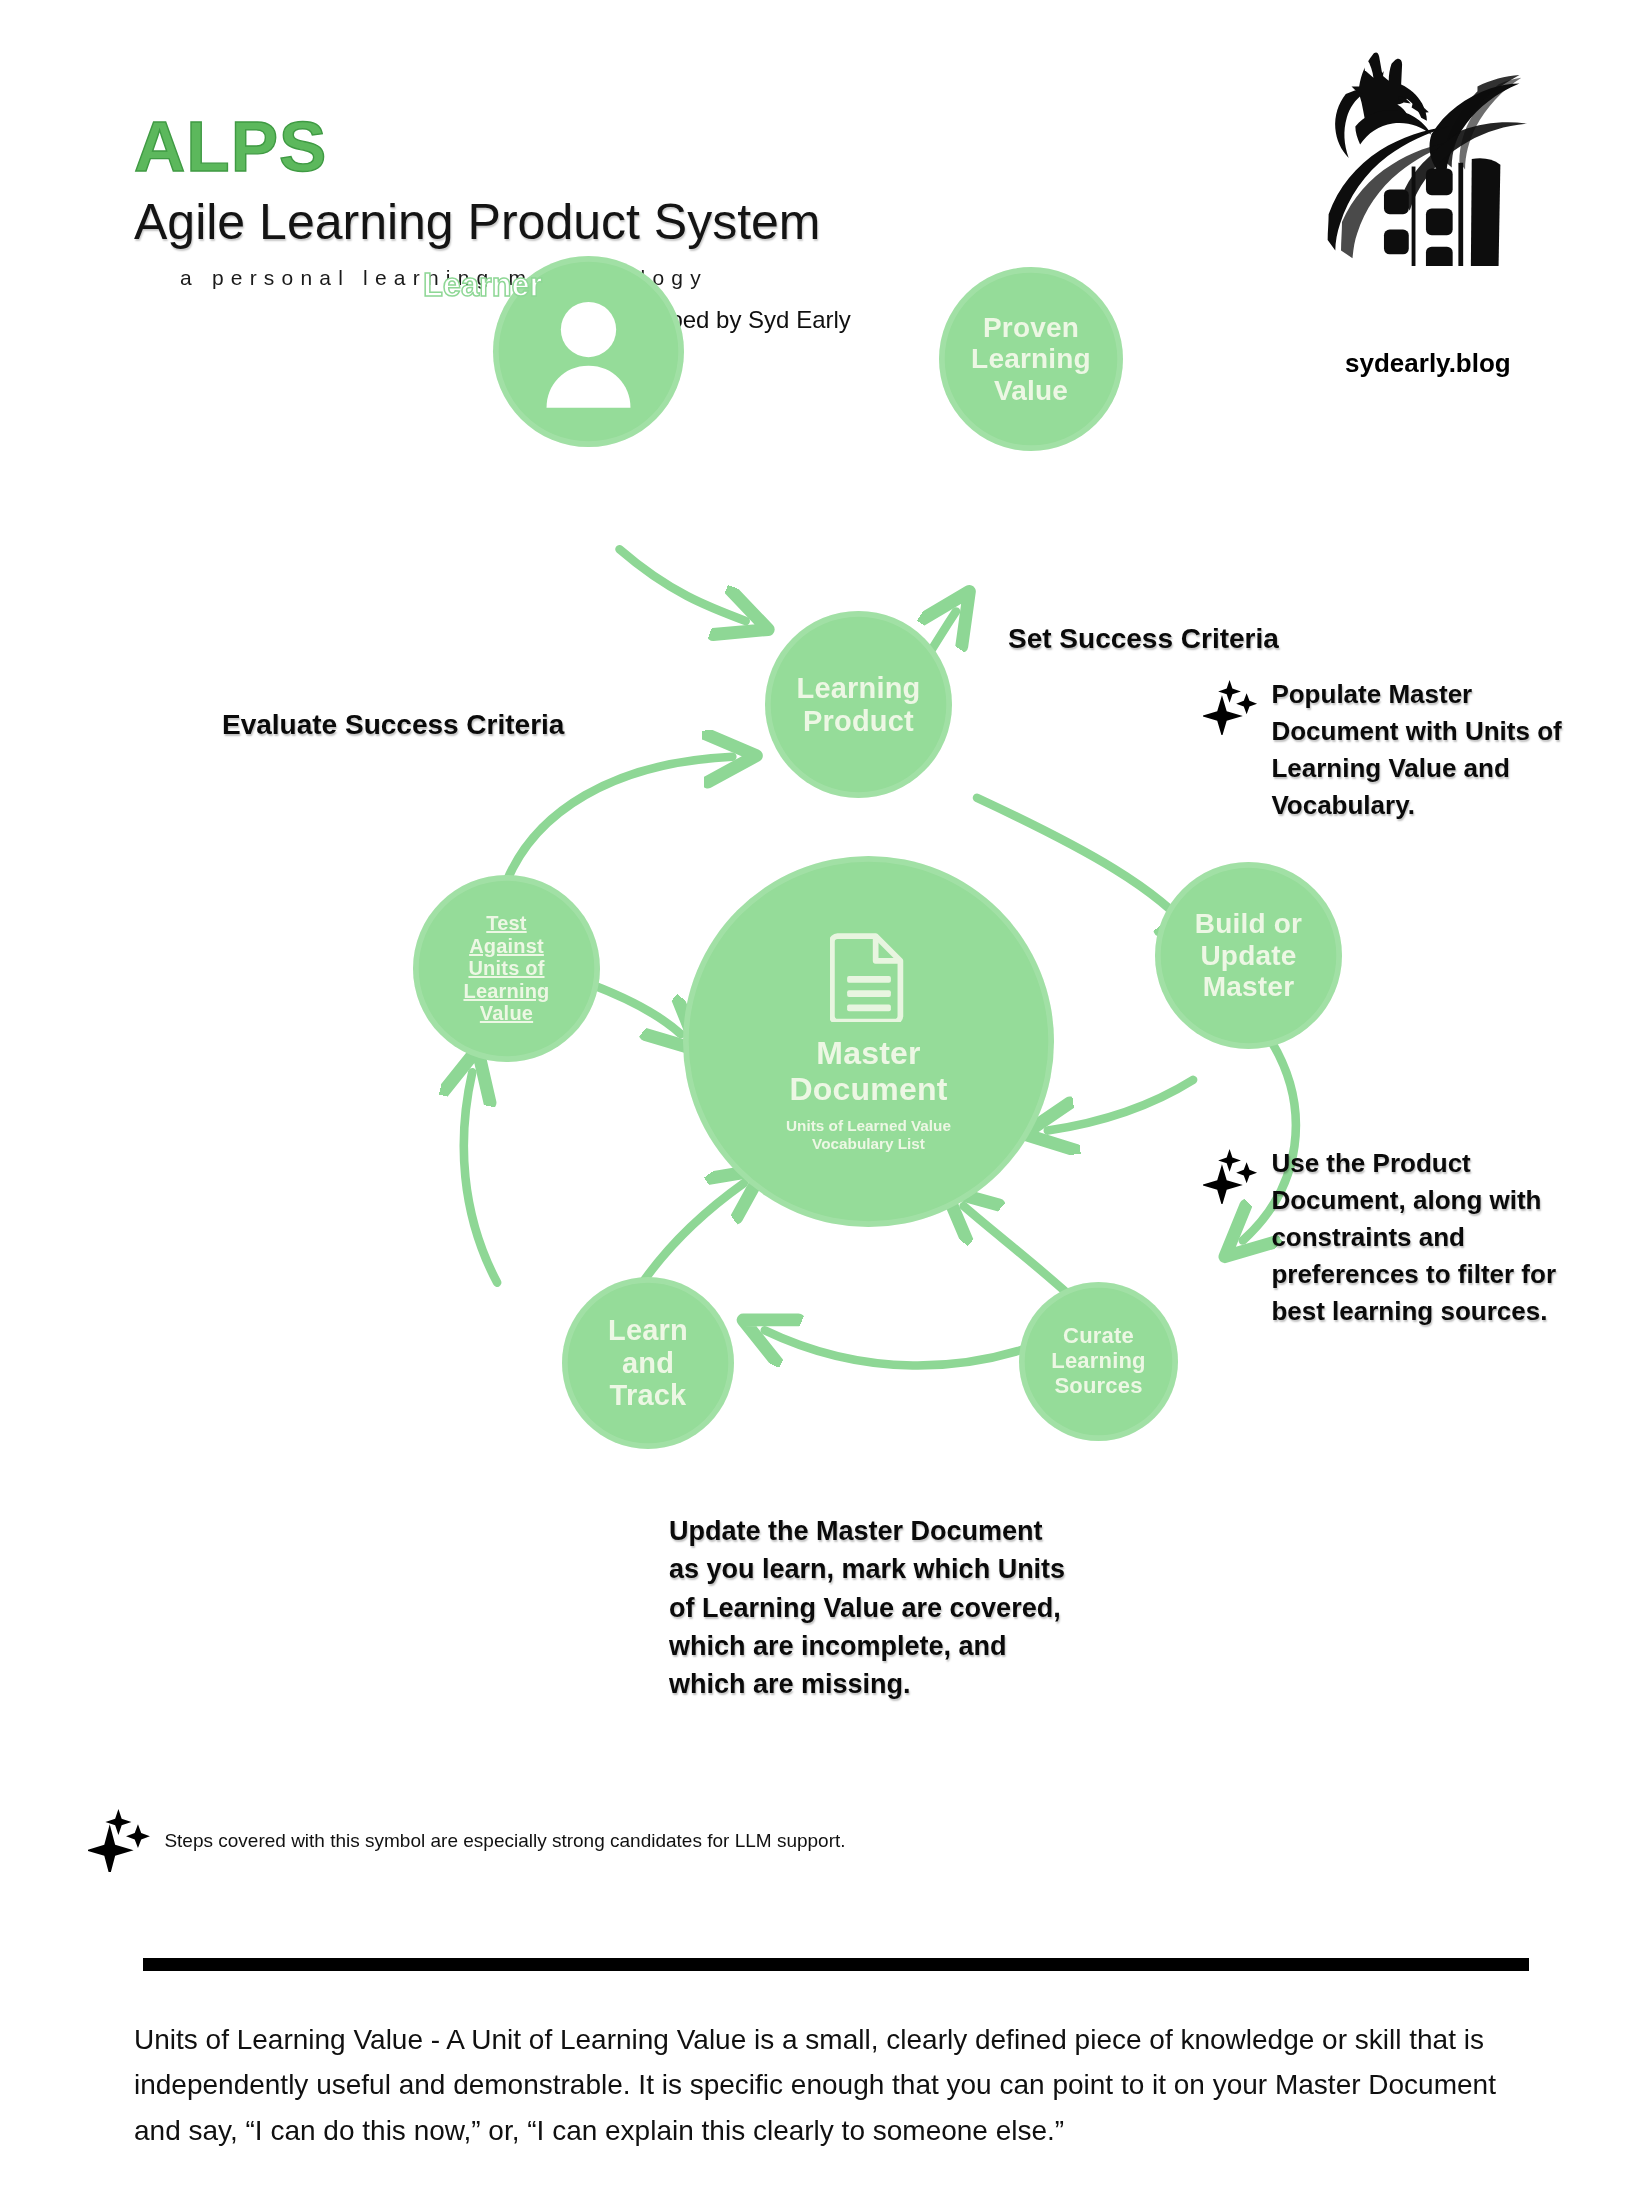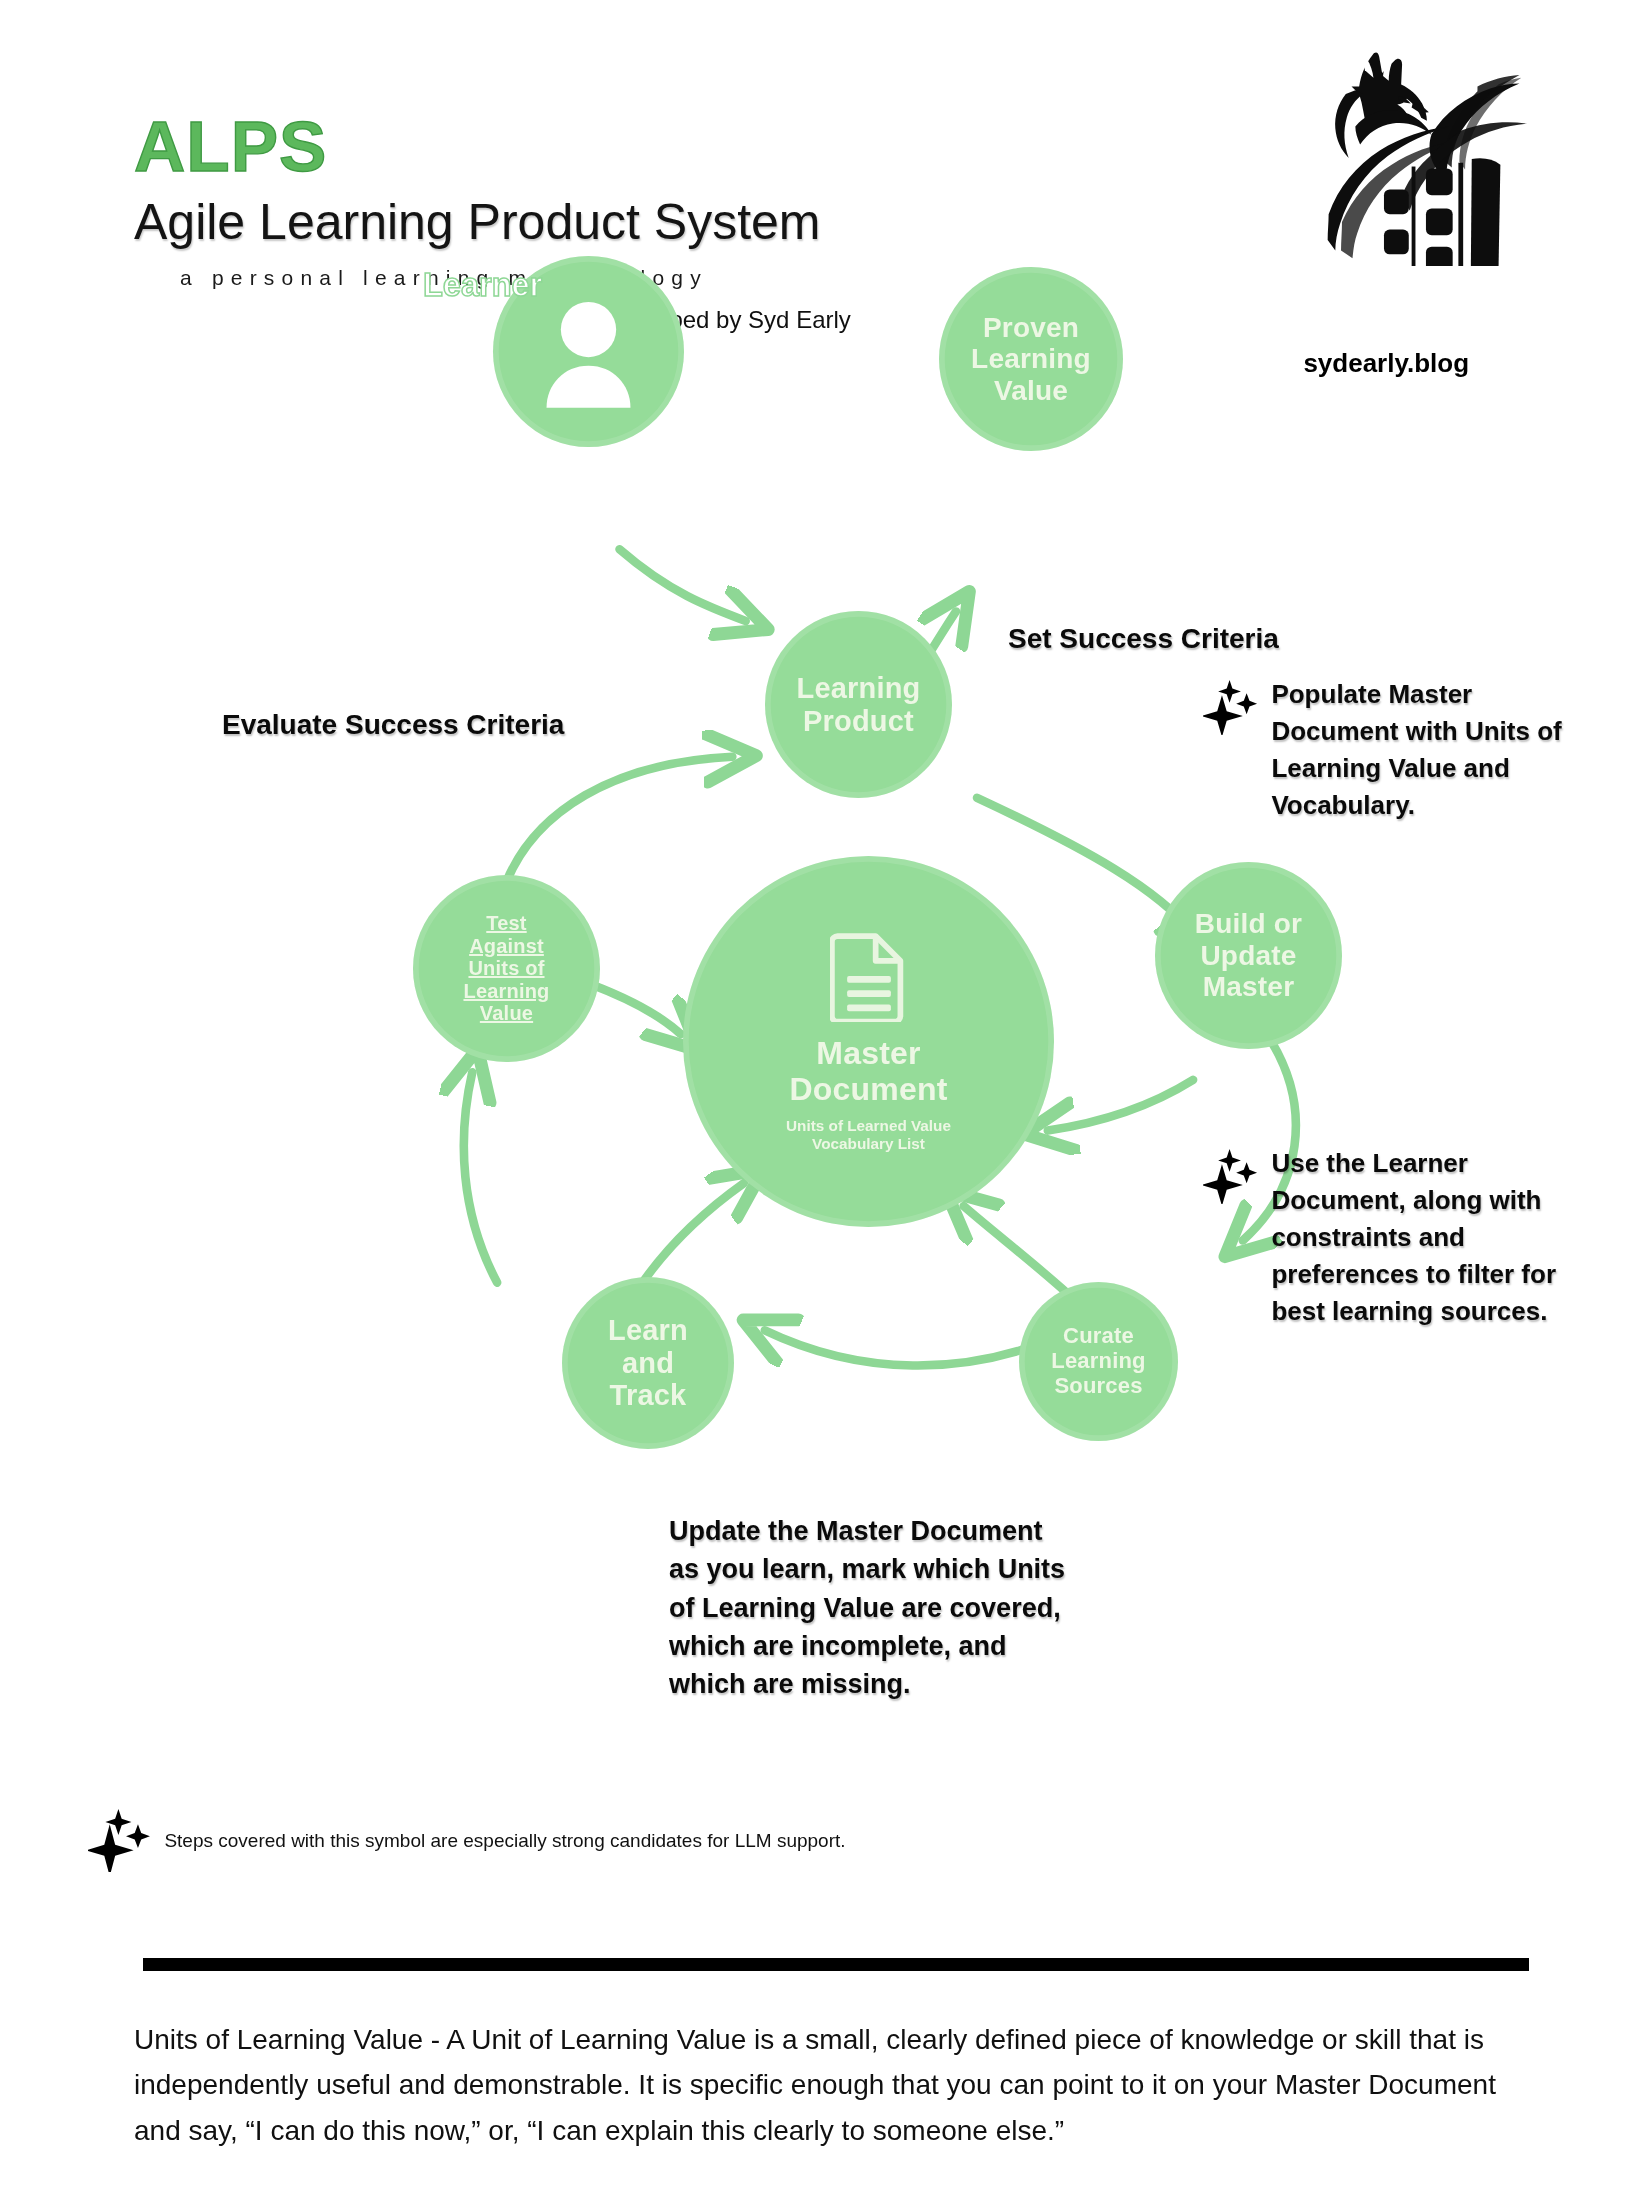--- a/index.html
+++ b/index.html
@@ -26,21 +26,21 @@
     position:absolute;left:180px;top:266px;
     font-size:21px;font-weight:400;color:#1a1a1a;letter-spacing:7.2px;
   }
   #byline{
     position:absolute;left:612px;top:306px;
     font-size:24px;font-weight:400;color:#101010;
   }
   #brand-block{position:absolute;left:1290px;top:27px;width:287px;height:325px;}
   #fox-logo{position:absolute;left:9.6px;top:0;width:229px;height:239px;}
   #blog-url{
-    position:absolute;left:13.4px;top:321px;width:249px;text-align:left;
+    position:absolute;left:13.4px;top:321px;width:249px;text-align:center;
     font-size:26px;font-weight:bold;color:#000;
   }
 
   
   #diagram{position:absolute;left:0;top:315px;width:1364px;height:1243px;}
   #edges{position:absolute;left:0;top:0;width:1652px;height:1243px;}
 
   .node{
     position:absolute;border-radius:50%;
     background:#95dc99;
@@ -257,21 +257,21 @@
       </div>
     </div>
 
     <div class="anno anno-row" style="left:1203px;top:830px;font-size:26px;width:392px;">
       <svg class="spark" width="55" height="55" viewBox="0 0 58 58">
         <path d="M20 16 L25 33 L42 38 L25 43 L20 60 L15 43 L-2 38 L15 33 Z" fill="#000"></path>
         <path d="M28 0 L31 9 L40 12 L31 15 L28 24 L25 15 L16 12 L25 9 Z" fill="#000"></path>
         <path d="M46 14 L49 22 L57 25 L49 28 L46 36 L43 28 L35 25 L43 22 Z" fill="#000"></path>
       </svg>
       <div>
-        <div>Use the Learner</div>
+        <div>Use the Product</div>
         <div>Document, along with</div>
         <div>constraints and</div>
         <div>preferences to filter for</div>
         <div>best learning sources.</div>
       </div>
     </div>
 
 
     <div class="anno" style="left:669px;top:1197px;font-size:27px;width:535px;">
       <div>Update the Master Document</div>

